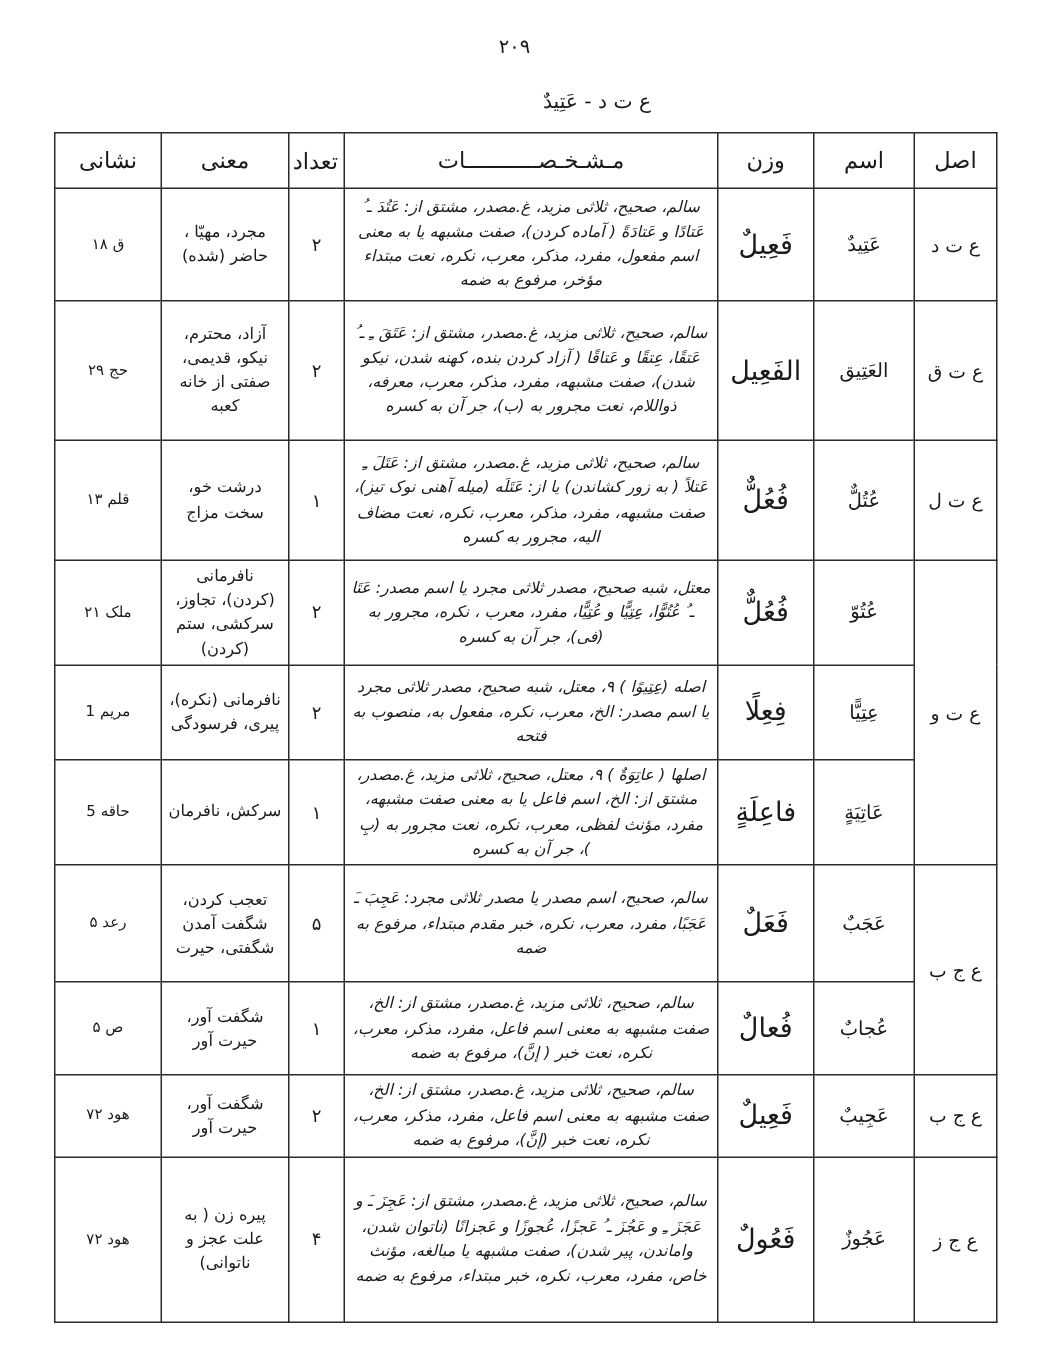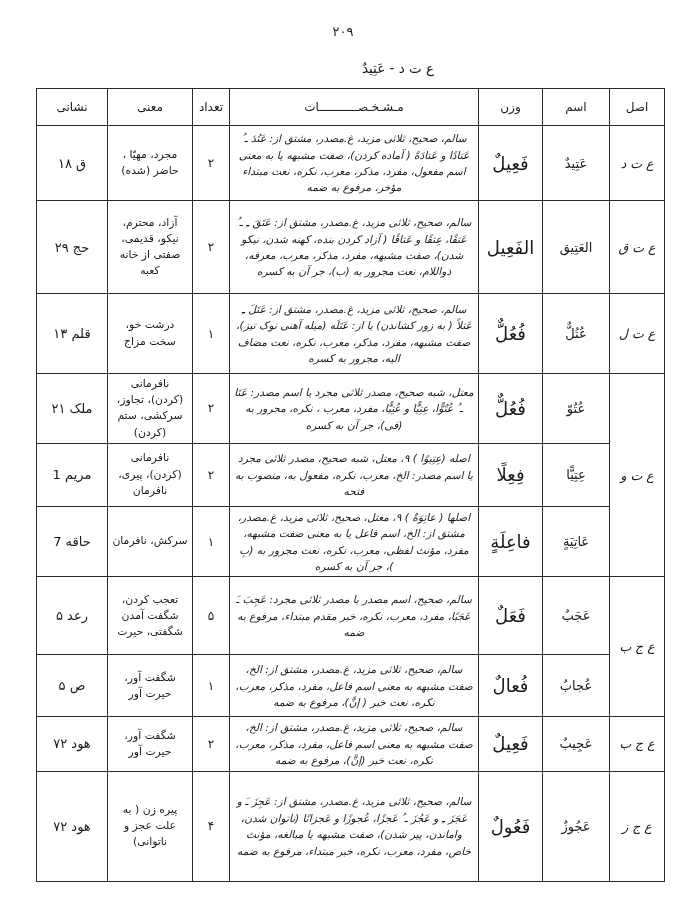--- a/index.html
+++ b/index.html
@@ -43,54 +43,53 @@
   }
   col.c-asl   { width: 55px; }
   col.c-ism   { width: 67px; }
   col.c-wazn  { width: 64px; }
   col.c-specs { width: 249px; }
   col.c-count { width: 37px; }
   col.c-mean  { width: 85px; }
   col.c-ref   { width: 71px; }
 
   tr.head-row { height: 37px; }
-  tr.head-row th { font-size: 12px; border-radius: 12px; }
+  tr.head-row th { font-size: 15px; border-radius: 12px; }
   tr.r1  { height: 75px; }
   tr.r2  { height: 93px; }
   tr.r3  { height: 80px; }
   tr.r4  { height: 67px; }
   tr.r5  { height: 63px; }
   tr.r6  { height: 69px; }
   tr.r7  { height: 78px; }
   tr.r8  { height: 62px; }
   tr.r9  { height: 53px; }
   tr.r10 { height: 110px; }
 
   td.asl-cell {
     vertical-align: top;
     padding-top: 10px;
     font-size: 12.5px;
     white-space: nowrap;
-    font-style: italic;
-  }
-  td.ism-cell  { font-size: 13px; }
+  }
+  td.ism-cell  { font-size: 13px; font-family: Liberation Serif, serif; }
   td.wazn-cell { font-size: 18px; }
   td.specs-cell {
     font-size: 10.6px;
     line-height: 1.55;
     padding: 3px 7px;
     font-style: italic;
   }
   td.count-cell { font-size: 12px; }
   td.mean-cell {
     font-size: 10.8px;
     line-height: 1.5;
     padding: 3px 6px;
   }
-  td.ref-cell { font-size: 13px; white-space: nowrap; }
+  td.ref-cell { font-size: 10px; white-space: nowrap; }
 </style>
 </head>
 <body>
 
 <div class="page-number">۲۰۹</div>
 <div class="page-title">ع ت د - عَتِيدٌ</div>
 
 <table class="lexicon">
   <colgroup>
     <col class="c-asl">
@@ -147,30 +146,30 @@
       <td class="specs-cell">معتل، شبه صحيح، مصدر ثلاثى مجرد يا اسم مصدر: عَتَا ـ ُ عُتُوًّا، عِتِيًّا و عُتِيًّا، مفرد، معرب ، نكره، مجرور به (فى)، جر آن به كسره</td>
       <td class="count-cell">۲</td>
       <td class="mean-cell">نافرمانى (كردن)، تجاوز، سركشى، ستم (كردن)</td>
       <td class="ref-cell">ملک ۲۱</td>
     </tr>
     <tr class="r5">
       <td class="ism-cell">عِتِيًّا</td>
       <td class="wazn-cell">فِعِلًا</td>
       <td class="specs-cell">اصله (عِتِيوًا ) ۹، معتل، شبه صحيح، مصدر ثلاثى مجرد يا اسم مصدر: الخ، معرب، نكره، مفعول به، منصوب به فتحه</td>
       <td class="count-cell">۲</td>
-      <td class="mean-cell">نافرمانى (كردن)، پيرى، نافرمان</td>
+      <td class="mean-cell">نافرمانى (نكره)، پيرى، فرسودگى</td>
       <td class="ref-cell">مريم 1</td>
     </tr>
     <tr class="r6">
       <td class="ism-cell">عَاتِيَةٍ</td>
       <td class="wazn-cell">فاعِلَةٍ</td>
       <td class="specs-cell">اصلها ( عاتِوَةٌ ) ۹، معتل، صحيح، ثلاثى مزيد، غ.مصدر، مشتق از: الخ، اسم فاعل يا به معنى صفت مشبهه، مفرد، مؤنث لفظى، معرب، نكره، نعت مجرور به (بِ )، جر آن به كسره</td>
       <td class="count-cell">۱</td>
       <td class="mean-cell">سركش، نافرمان</td>
-      <td class="ref-cell">حاقه 7</td>
+      <td class="ref-cell">حاقه 5</td>
     </tr>
     <tr class="r7">
       <td class="asl-cell" rowspan="2">ع ج ب</td>
       <td class="ism-cell">عَجَبٌ</td>
       <td class="wazn-cell">فَعَلٌ</td>
       <td class="specs-cell">سالم، صحيح، اسم مصدر يا مصدر ثلاثى مجرد: عَجِبَ ـَ عَجَبًا، مفرد، معرب، نكره، خبر مقدم مبتداء، مرفوع  به ضمه</td>
       <td class="count-cell">۵</td>
       <td class="mean-cell">تعجب كردن، شگفت آمدن شگفتى، حيرت</td>
       <td class="ref-cell">رعد ۵</td>
     </tr>

